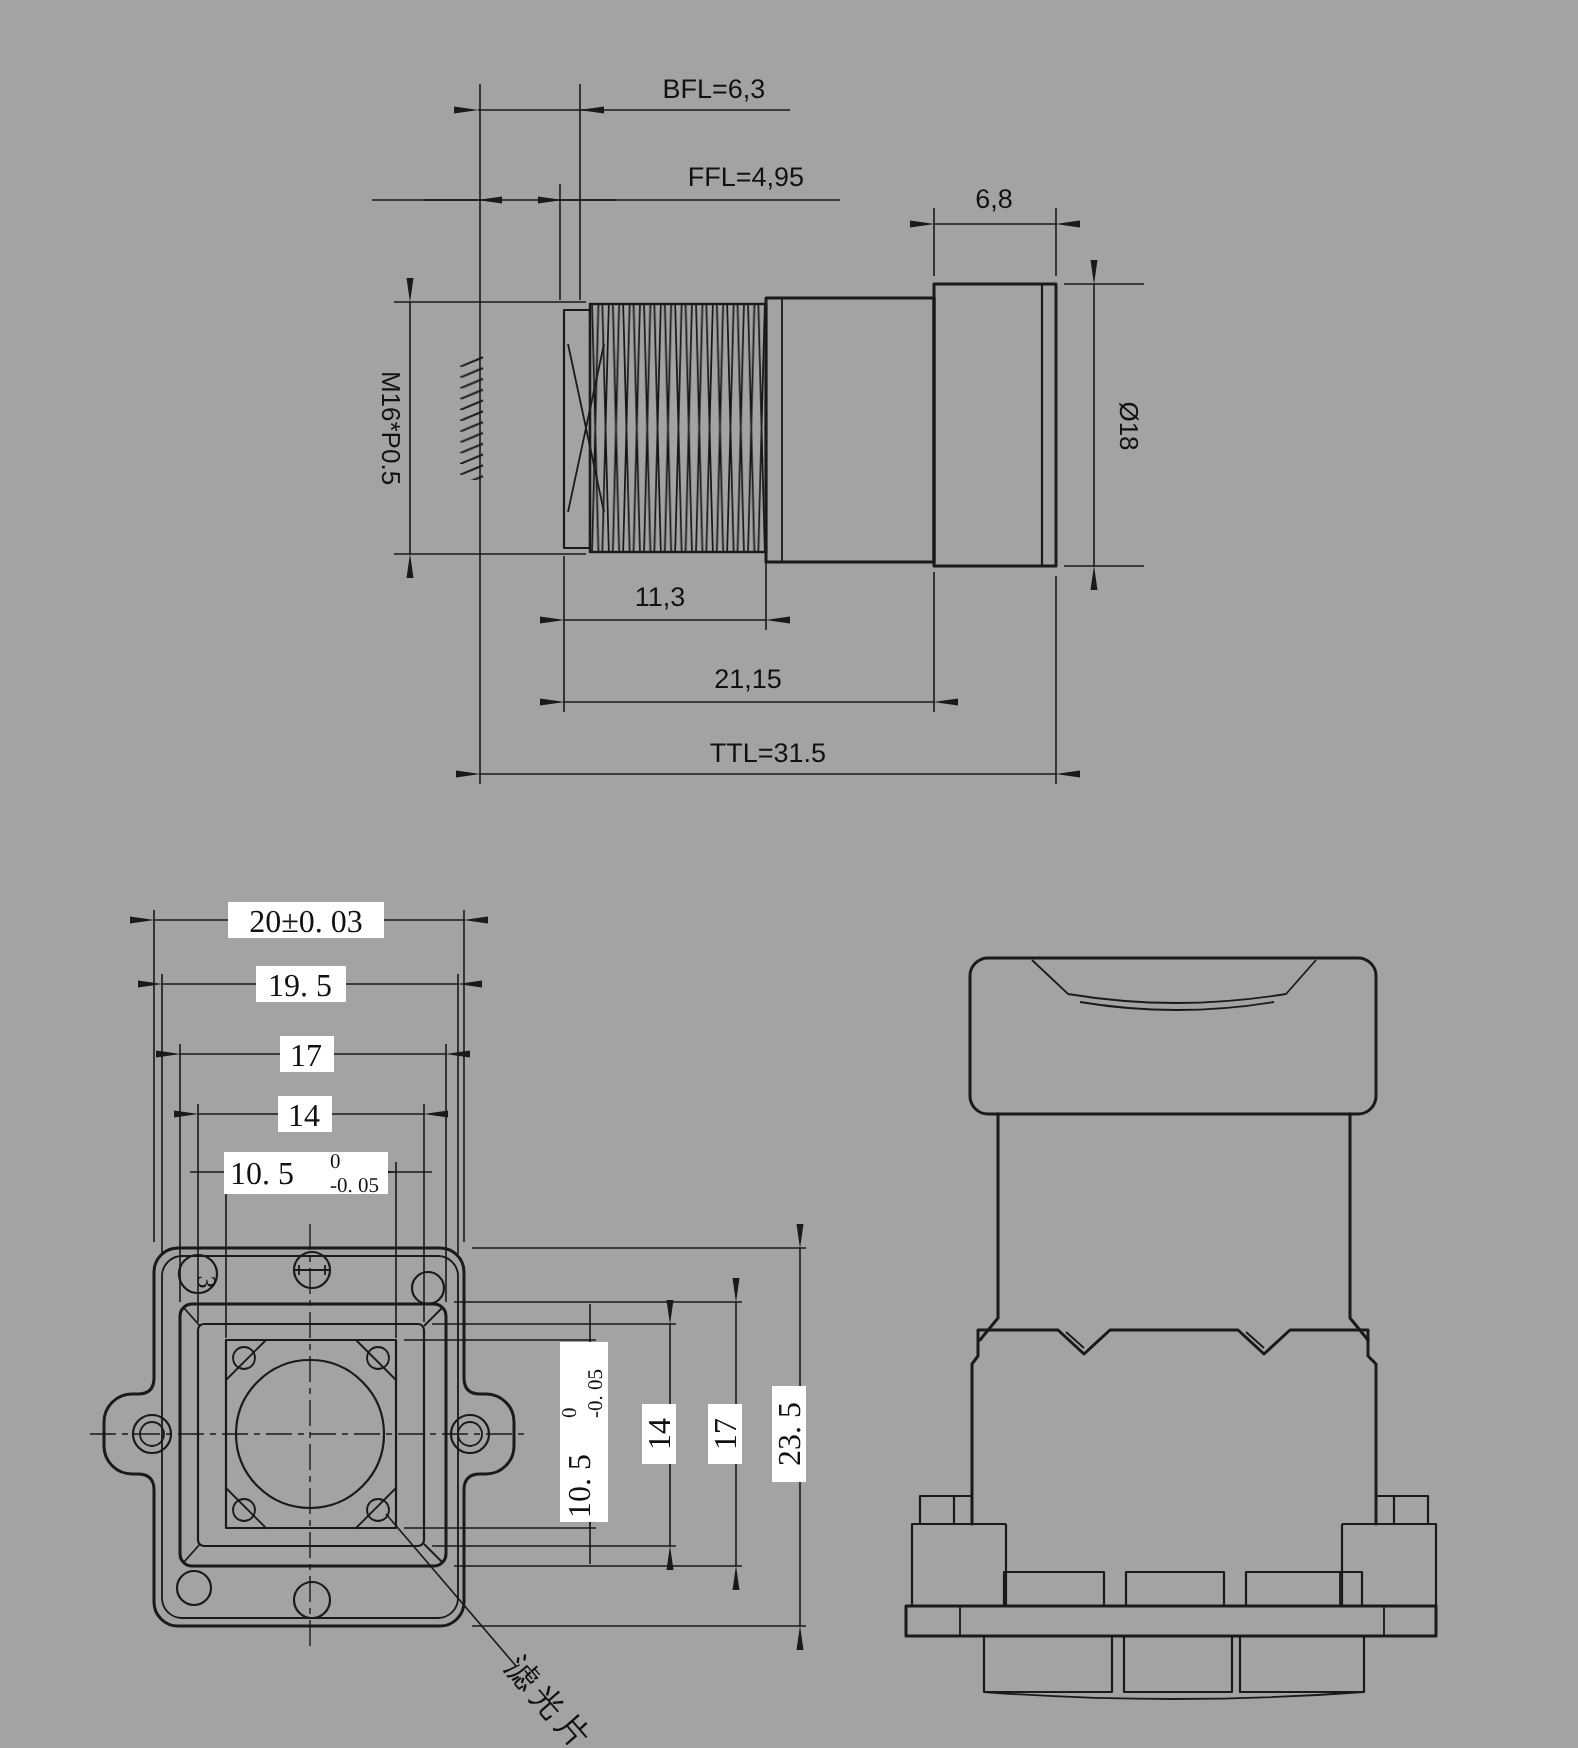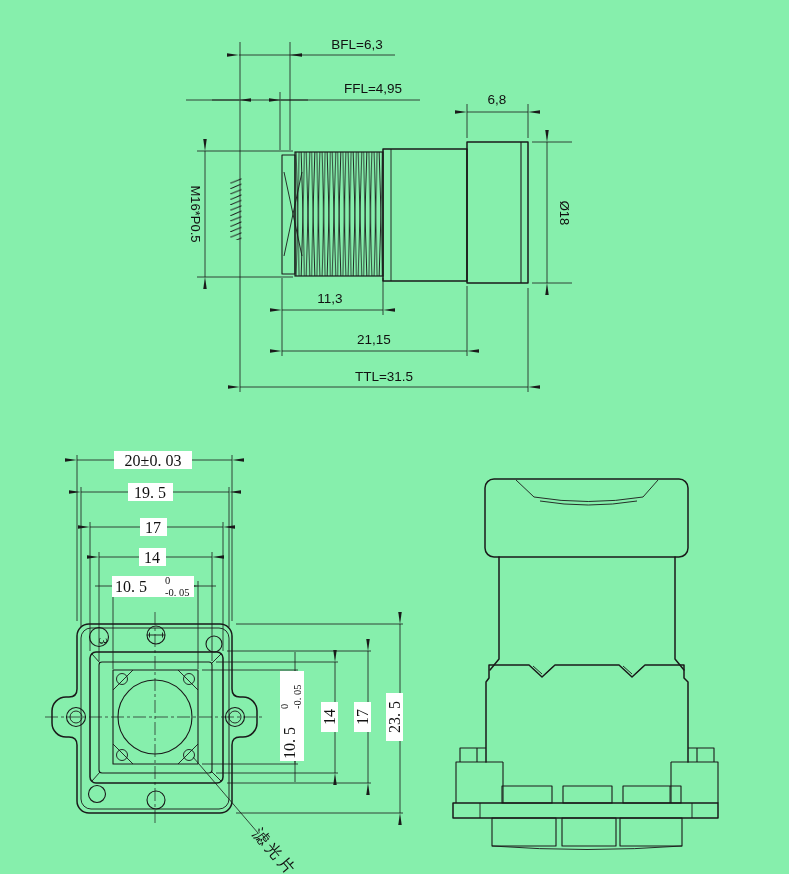--- a/index.html
+++ b/index.html
@@ -1,16 +1,16 @@
 <!DOCTYPE html>
 <html><head>
 <meta charset="utf-8">
 <style>
   html,body{margin:0;padding:0;background:#fff;}
-  .stage{position:relative;width:789px;height:874px;background:#86efac;overflow:hidden;}
+  .stage{position:relative;width:789px;height:874px;background:#a3a3a3;overflow:hidden;}
   svg{position:absolute;left:0;top:0;}
   .ol  {fill:none;stroke:#1a1a1a;stroke-width:1.5;stroke-linejoin:round;stroke-linecap:round;}
   .ol2 {fill:none;stroke:#1a1a1a;stroke-width:1.1;stroke-linejoin:round;}
   .thin{fill:none;stroke:#1a1a1a;stroke-width:0.9;}
   .dim {fill:none;stroke:#1a1a1a;stroke-width:0.8;}
   .cl  {fill:none;stroke:#1a1a1a;stroke-width:0.7;stroke-dasharray:13 3 3 3;}
   .txt {font-family:"Liberation Sans",sans-serif;font-size:13.5px;fill:#111;}
   .txtm{font-family:"Liberation Sans",sans-serif;font-size:13px;fill:#111;}
   .txts{font-family:"Liberation Serif","DejaVu Serif",serif;font-size:16px;fill:#111;}
   .txtt{font-family:"Liberation Serif","DejaVu Serif",serif;font-size:10.5px;fill:#111;}

